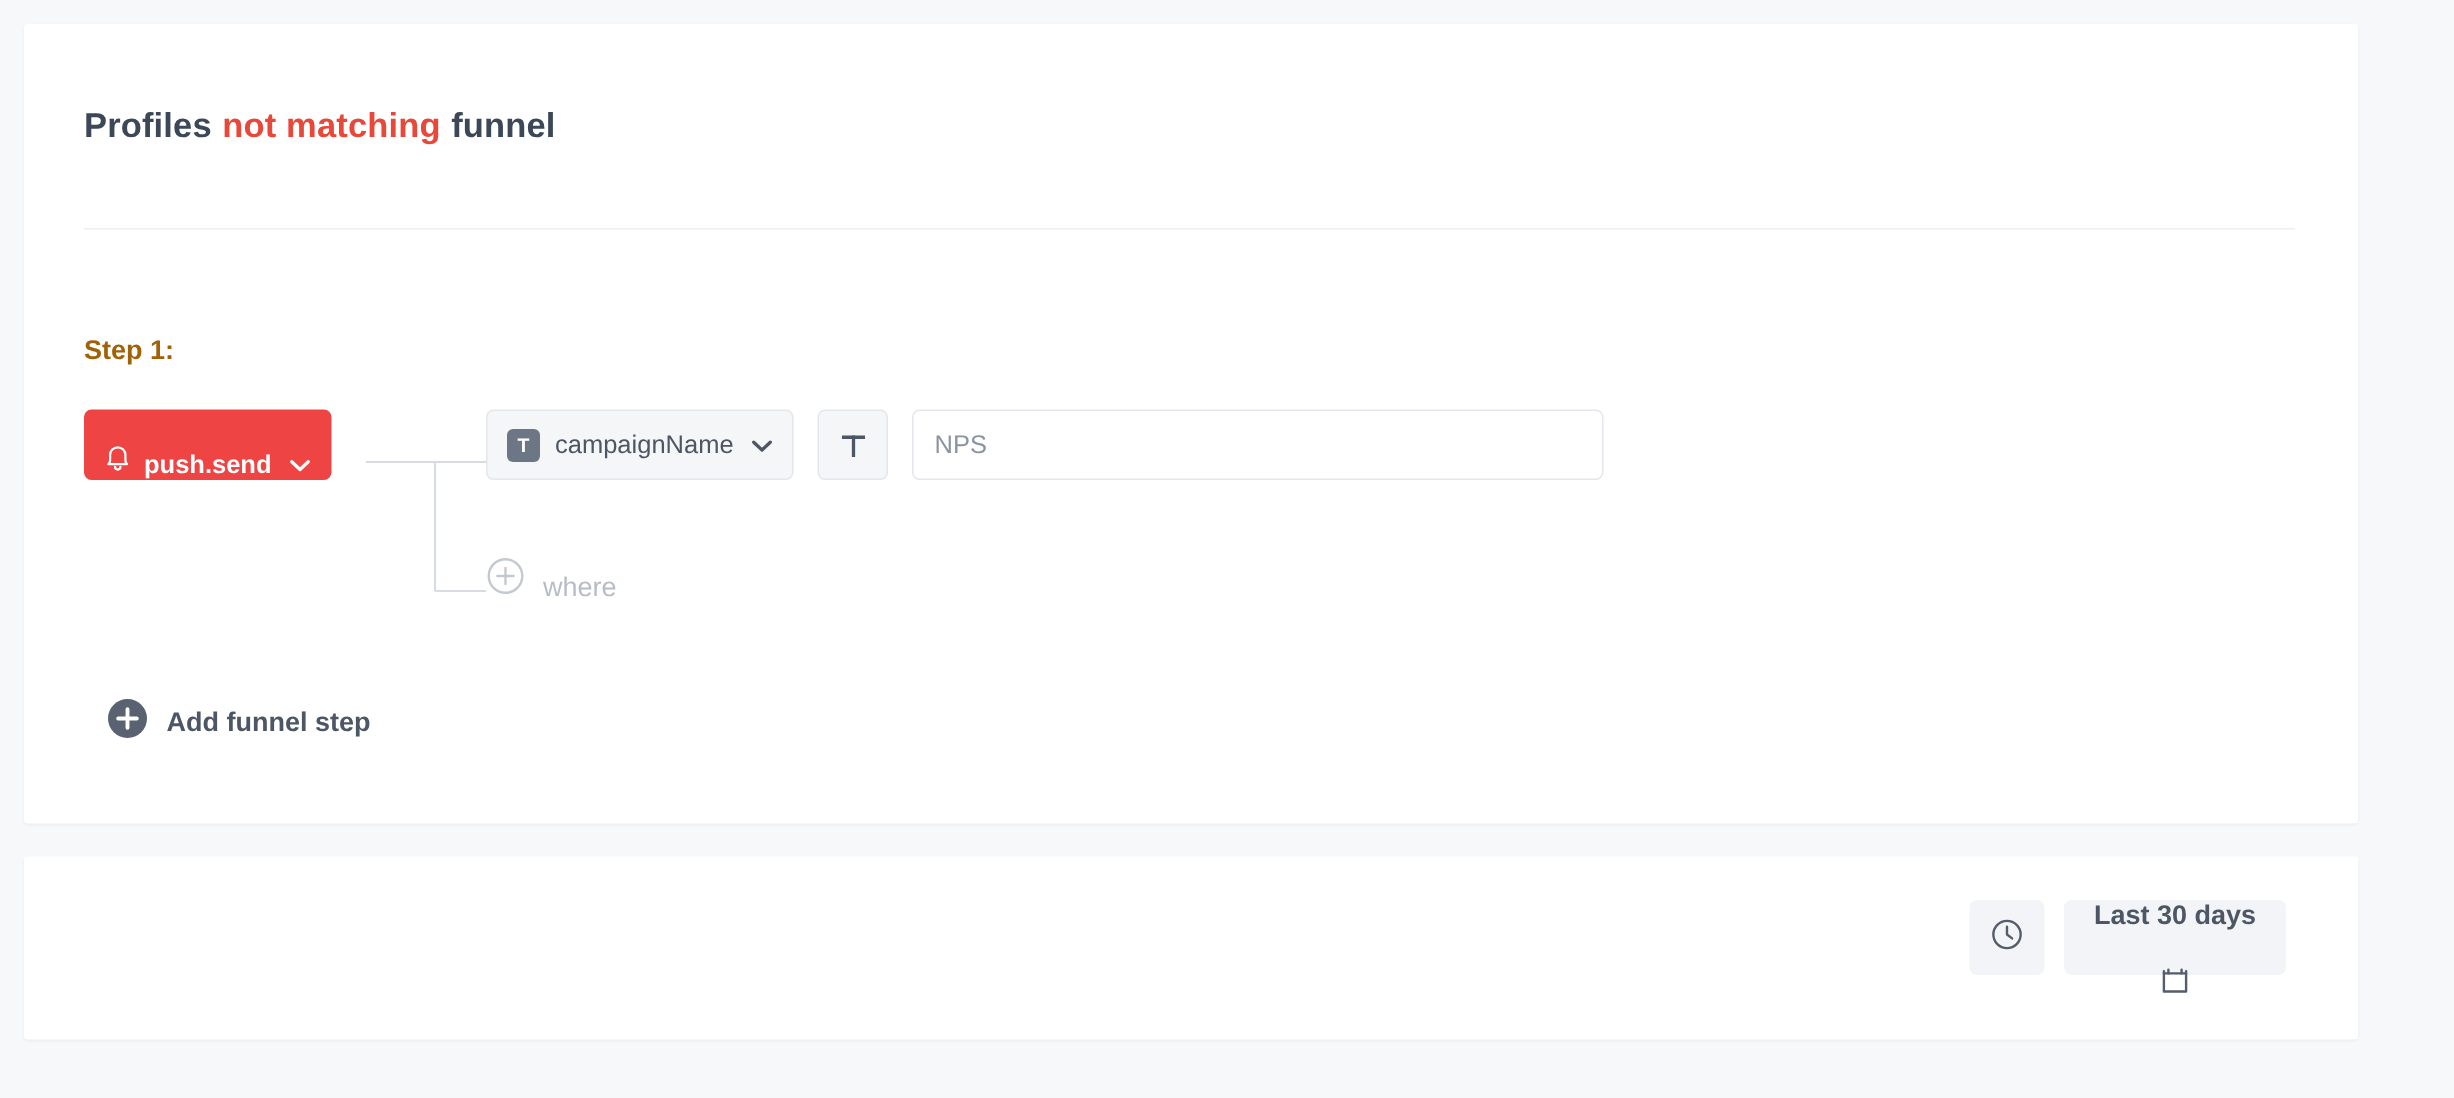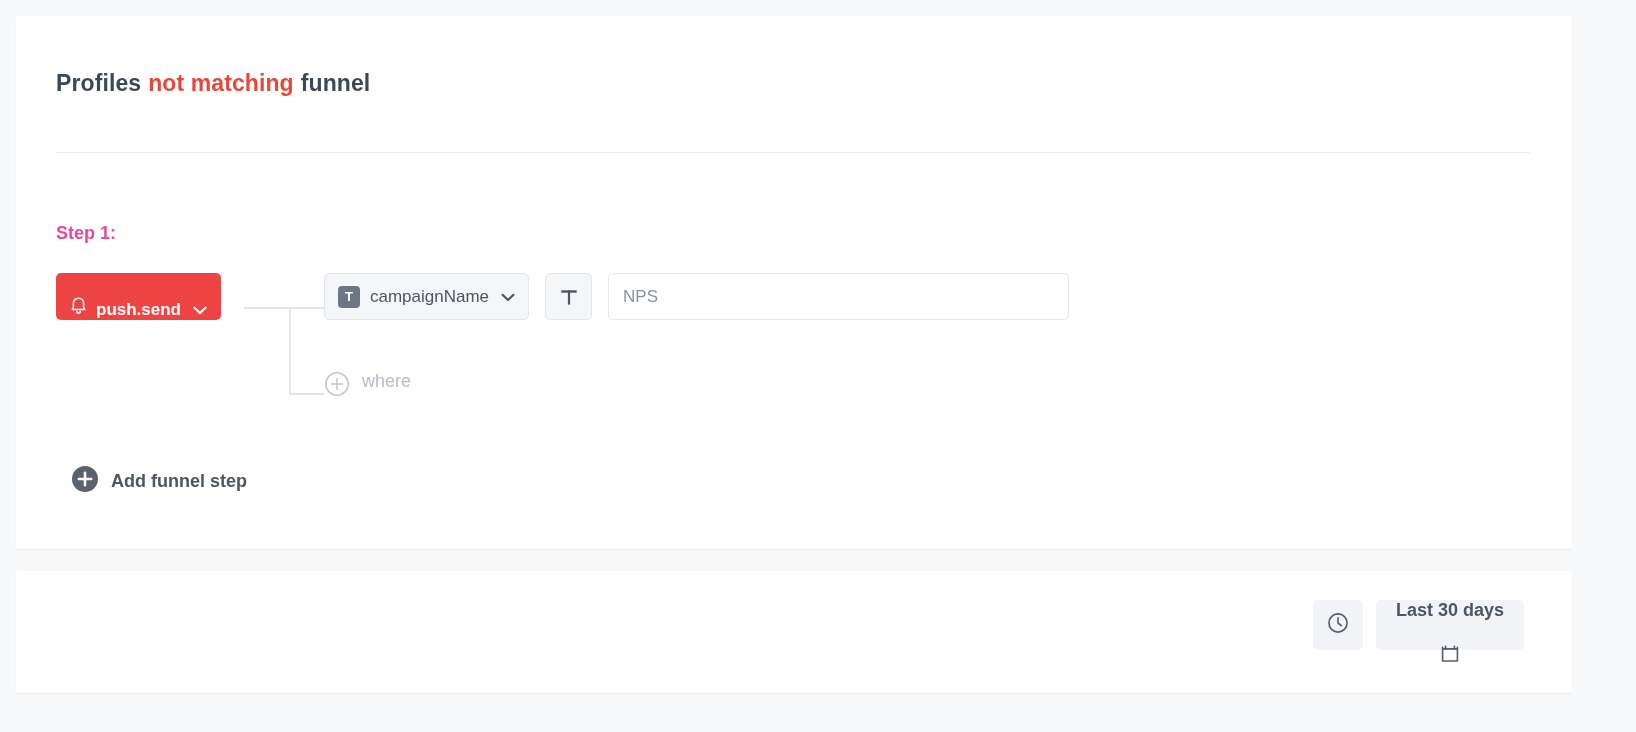--- a/index.html
+++ b/index.html
@@ -52,21 +52,21 @@
     height: 1px;
     background: #edeef1;
   }
 
   .step-label {
     position: absolute;
     left: 40px;
     top: 207px;
     font-size: 18px;
     font-weight: bold;
-    color: #ec4899;
+    color: #a16207;
   }
 
   
   .event-pill {
     position: absolute;
     left: 40px;
     top: 257px;
     height: 47px;
     display: flex;
     align-items: flex-end;
@@ -162,21 +162,21 @@
     color: #737373;
   }
   .value-input::placeholder { color: #8c94a1; }
 
   
   .where-row {
     position: absolute;
     left: 308px;
     top: 355px;
     display: flex;
-    align-items: flex-start;
+    align-items: flex-end;
     gap: 12px;
     cursor: pointer;
     user-select: none;
   }
   .where-row .label {
     font-size: 18px;
     color: #b7bcc6;
   }
 
   

